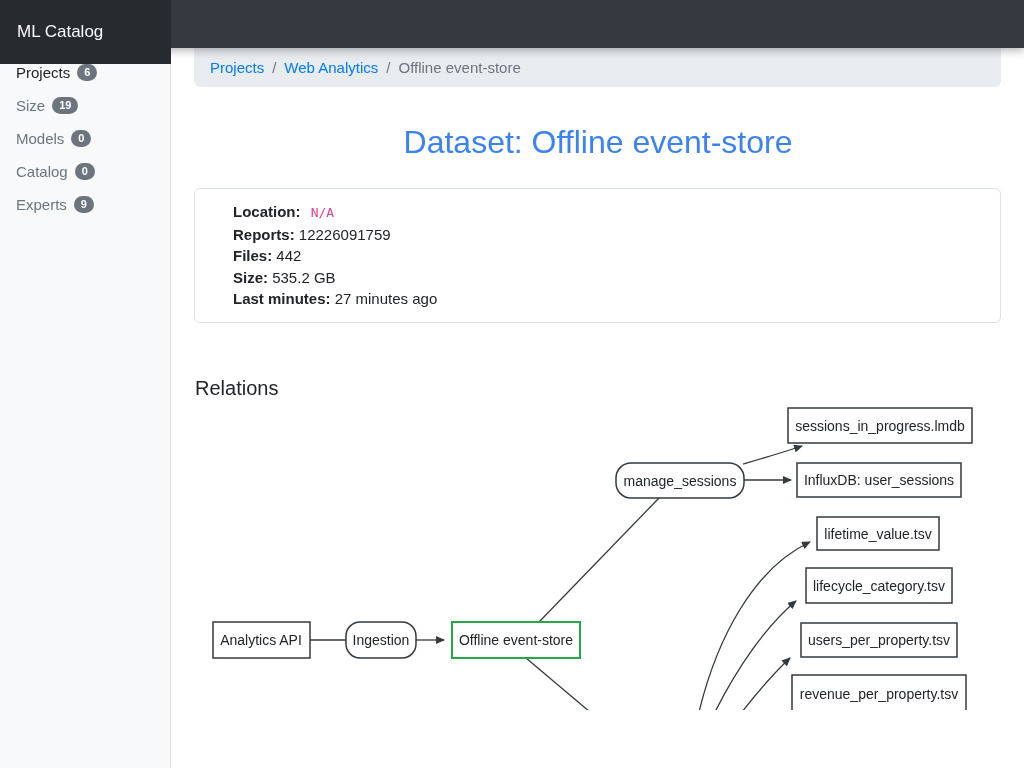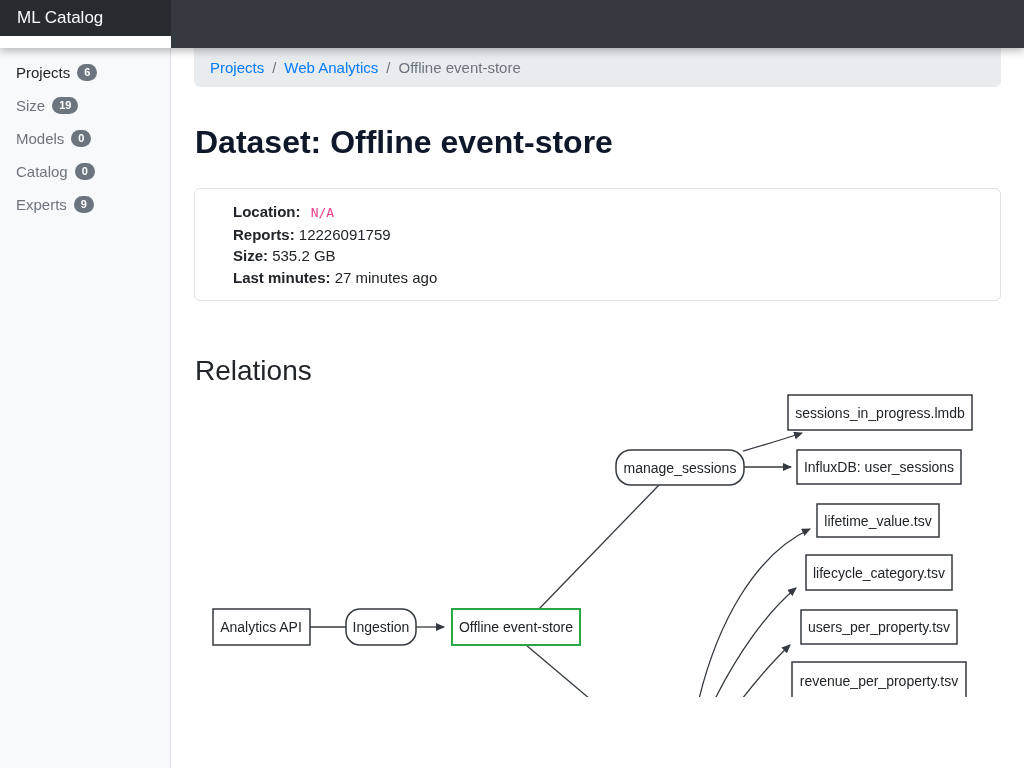--- a/index.html
+++ b/index.html
@@ -2,21 +2,21 @@
 <html><head>
 <meta charset="utf-8">
 <style>
   * { margin:0; padding:0; box-sizing:border-box; }
   html,body { width:1024px; height:768px; overflow:hidden; background:#fff;
               font-family:"Liberation Sans", sans-serif; color:#212529; }
 
   
   .header { position:fixed; top:0; left:0; width:1024px; height:48px; display:flex;
             z-index:20; box-shadow:0 3px 8px rgba(33,37,41,.32); }
-  .brand-area { width:171px; height:36px; background:#272b30; display:flex;
+  .brand-area { width:171px; height:64px; background:#272b30; display:flex;
                 align-items:center; padding-left:17px; flex:none; }
   .brand { color:#f8f9fa; font-size:17px; text-decoration:none; }
   .navbar-rest { flex:1; background:#343a40; }
 
   
   .sidebar { position:fixed; top:48px; left:0; bottom:0; width:171px;
              background:#f8f9fa; border-right:1px solid #dee2e6; padding-top:8px; z-index:5; }
   .side-item { display:flex; align-items:center; gap:7px; padding:8px 16px;
                font-size:15px; color:#6c757d; cursor:pointer; }
   .side-item.dark { color:#212529; }
@@ -25,29 +25,29 @@
 
   
   .main { position:absolute; top:48px; left:171px; width:853px; padding:0 23px; }
 
   .breadcrumb { background:#e9ecef; border-radius:0 0 6px 6px; padding:11px 16px;
                 font-size:15px; display:flex; gap:8px; align-items:center; }
   .breadcrumb a { color:#007bff; text-decoration:none; cursor:pointer; }
   .crumb-sep { color:#6c757d; }
   .crumb-current { color:#6c757d; }
 
-  h1.page-title { font-size:32px; font-weight:700; margin:37px 0 0 1px; color:#0f172a; }
+  h1.page-title { font-size:32px; font-weight:400; margin:37px 0 0 1px; color:#3b82f6;text-align:center; }
 
   .meta-card { margin-top:27px; border:1px solid #dee2e6; border-radius:6px;
                padding:12px 20px 12px 38px; font-size:15px; line-height:21.5px;
                background:#fff; }
   .meta-label { font-weight:bold; }
   .code { color:#e83e8c; font-family:"DejaVu Sans Mono", monospace; font-size:13px;padding-left:6px; }
 
-  h2.relations-title { font-size:28px; font-weight:500; margin:54px 0 0 1px; color:#212529; }
+  h2.relations-title { font-size:20px; font-weight:500; margin:54px 0 0 1px; color:#212529; }
 
   .graph-wrap { margin-top:0; }
   svg text { font-family:"Liberation Sans", sans-serif; font-size:14px; fill:#212529; }
   .node-box   { fill:#fff; stroke:#343a40; stroke-width:1.5; }
   .node-green { fill:#fff; stroke:#28a745; stroke-width:2; }
   .edge { stroke:#343a40; stroke-width:1.3; fill:none; }
 </style>
 </head>
 <body>
 
@@ -94,20 +94,24 @@
   <h1 class="page-title">Dataset: Offline event-store</h1>
 
   <div class="meta-card">
     <div>
       <span class="meta-label">Location:</span>
       <span class="code">N/A</span>
     </div>
     <div>
       <span class="meta-label">Reports:</span>
       <span>12226091759</span>
+    </div>
+    <div>
+      <span class="meta-label">Files:</span>
+      <span>442</span>
     </div>
     <div>
       <span class="meta-label">Size:</span>
       <span>535.2 GB</span>
     </div>
     <div>
       <span class="meta-label">Last minutes:</span>
       <span>27 minutes ago</span>
     </div>
   </div>

